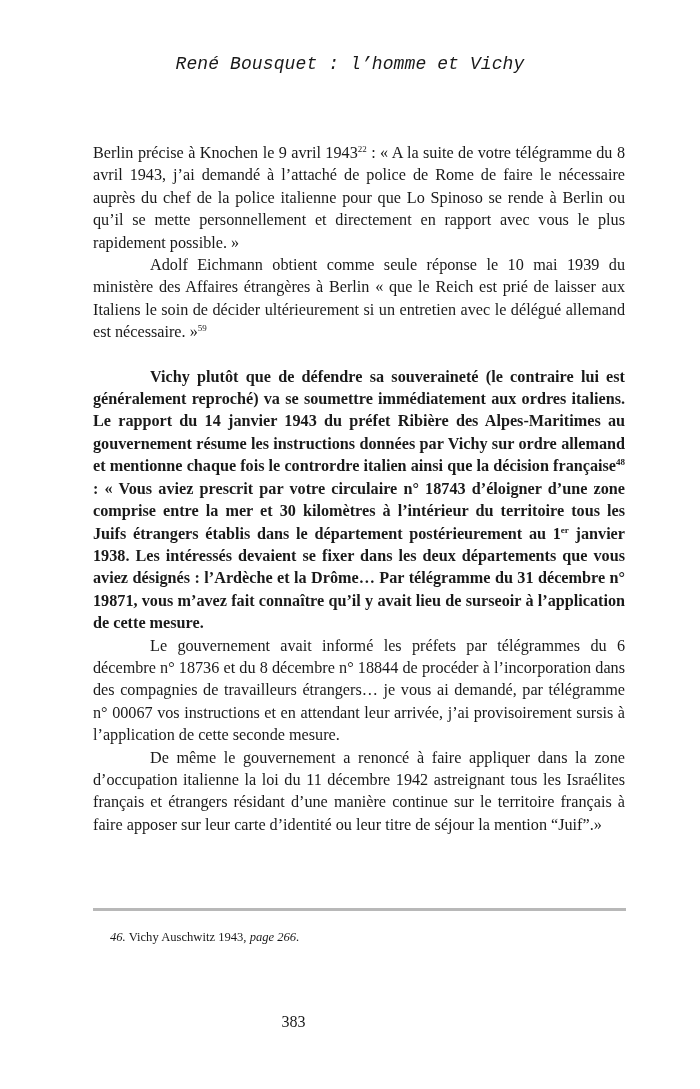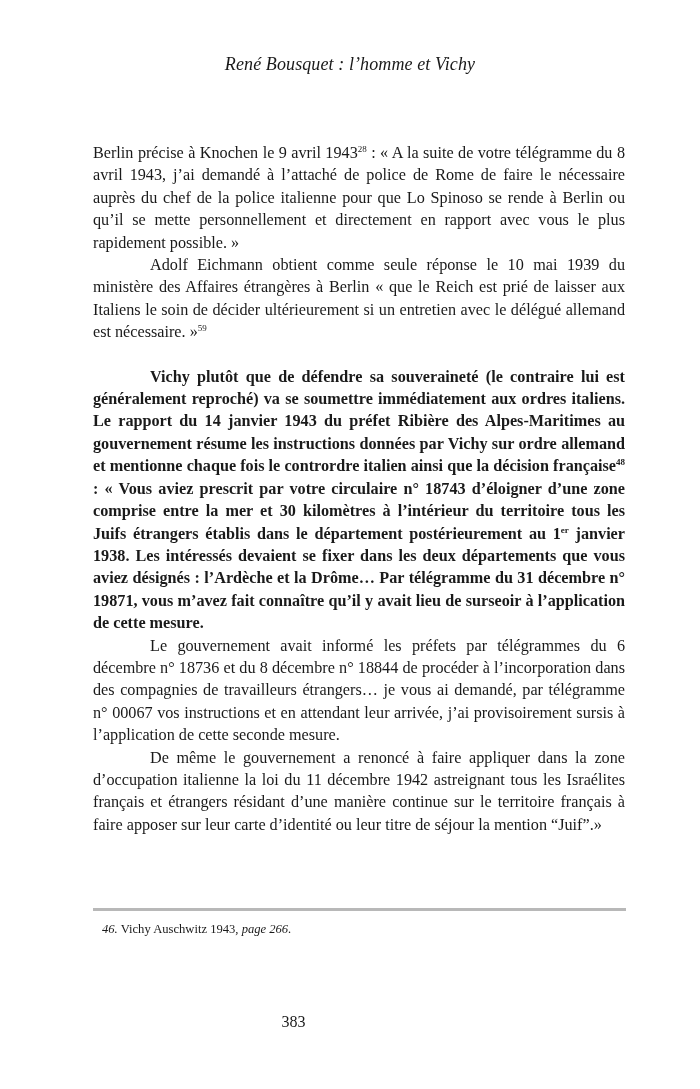--- a/index.html
+++ b/index.html
@@ -1,39 +1,39 @@
 <!DOCTYPE html>
 <html><head>
 <meta charset="utf-8">
 <style>
   html, body { margin: 0; padding: 0; background: #ffffff; }
   body { width: 700px; height: 1089px; position: relative; overflow: hidden;
          font-family: "Liberation Serif", "DejaVu Serif", serif; color: #1a1a1a; }
   .page-header { position: absolute; top: 54px; left: 0; width: 700px; text-align: center;
-                 font-style: italic; font-size: 18px; letter-spacing: 0.1px; }
+                 font-style: italic; font-size: 18px; letter-spacing: 0.1px; font-family: Liberation Mono, monospace; }
   .body-text { position: absolute; left: 93px; width: 532px; top: 142px;
                font-size: 16.2px; line-height: 22.4px; text-align: justify; }
   .body-text p { margin: 0; text-indent: 0; }
   .body-text p.indent { text-indent: 57px; }
   .body-text p.gap { margin-top: 22px; font-weight: bold; }
   sup { font-size: 9px; line-height: 0; vertical-align: 6px; }
   .footnote-rule { position: absolute; top: 908px; left: 93px; width: 533px; height: 3px; background: #b8b8b8; }
   .footnotes { position: absolute; top: 914px; left: 94px; width: 532px;
                font-size: 12.6px; line-height: 15.3px; }
-  .footnotes div { margin: 8px; }
+  .footnotes div { margin: 16px; }
   .fn-num, .fn-it { font-style: italic; }
   .page-number { position: absolute; top: 1013px; left: 0; width: 587px; text-align: center; font-size: 16px; }
 </style>
 </head>
 <body>
 
 <div class="page-header">René Bousquet : l’homme et Vichy</div>
 
 <div class="body-text">
-  <p><span>Berlin précise à Knochen le 9 avril 1943</span><sup>28</sup><span> : « A la suite de votre télégramme du 8 avril 1943, j’ai demandé à l’attaché de police de Rome de faire le nécessaire auprès du chef de la police italienne pour que Lo Spinoso se rende à Berlin ou qu’il se mette personnellement et directement en rapport avec vous le plus rapidement possible. »</span></p>
+  <p><span>Berlin précise à Knochen le 9 avril 1943</span><sup>22</sup><span> : « A la suite de votre télégramme du 8 avril 1943, j’ai demandé à l’attaché de police de Rome de faire le nécessaire auprès du chef de la police italienne pour que Lo Spinoso se rende à Berlin ou qu’il se mette personnellement et directement en rapport avec vous le plus rapidement possible. »</span></p>
   <p class="indent"><span>Adolf Eichmann obtient comme seule réponse le 10 mai 1939 du ministère des Affaires étrangères à Berlin « que le Reich est prié de laisser aux Italiens le soin de décider ultérieurement si un entretien avec le délégué allemand est nécessaire. »</span><sup>59</sup></p>
   <p class="indent gap"><span>Vichy plutôt que de défendre sa souveraineté (le contraire lui est généralement reproché) va se soumettre immédiatement aux ordres italiens. Le rapport du 14 janvier 1943 du préfet Ribière des Alpes-Maritimes au gouvernement résume les instructions données par Vichy sur ordre allemand et mentionne chaque fois le contrordre italien ainsi que la décision française</span><sup>48</sup><span> : « Vous aviez prescrit par votre circulaire n° 18743 d’éloigner d’une zone comprise entre la mer et 30 kilomètres à l’intérieur du territoire tous les Juifs étrangers établis dans le département postérieurement au 1</span><sup>er</sup><span> janvier 1938. Les intéressés devaient se fixer dans les deux départements que vous aviez désignés : l’Ardèche et la Drôme… Par télégramme du 31 décembre n° 19871, vous m’avez fait connaître qu’il y avait lieu de surseoir à l’application de cette mesure.</span></p>
   <p class="indent"><span>Le gouvernement avait informé les préfets par télégrammes du 6 décembre n° 18736 et du 8 décembre n° 18844 de procéder à l’incorporation dans des compagnies de travailleurs étrangers… je vous ai demandé, par télégramme n° 00067 vos instructions et en attendant leur arrivée, j’ai provisoirement sursis à l’application de cette seconde mesure.</span></p>
   <p class="indent"><span>De même le gouvernement a renoncé à faire appliquer dans la zone d’occupation italienne la loi du 11 décembre 1942 astreignant tous les Israélites français et étrangers résidant d’une manière continue sur le territoire français à faire apposer sur leur carte d’identité ou leur titre de séjour la mention “Juif”.»</span></p>
 </div>
 
 <div class="footnote-rule"></div>
 
 <div class="footnotes">
   <div><span class="fn-num">46.</span><span> Vichy Auschwitz 1943, </span><span class="fn-it">page 266.</span></div>

